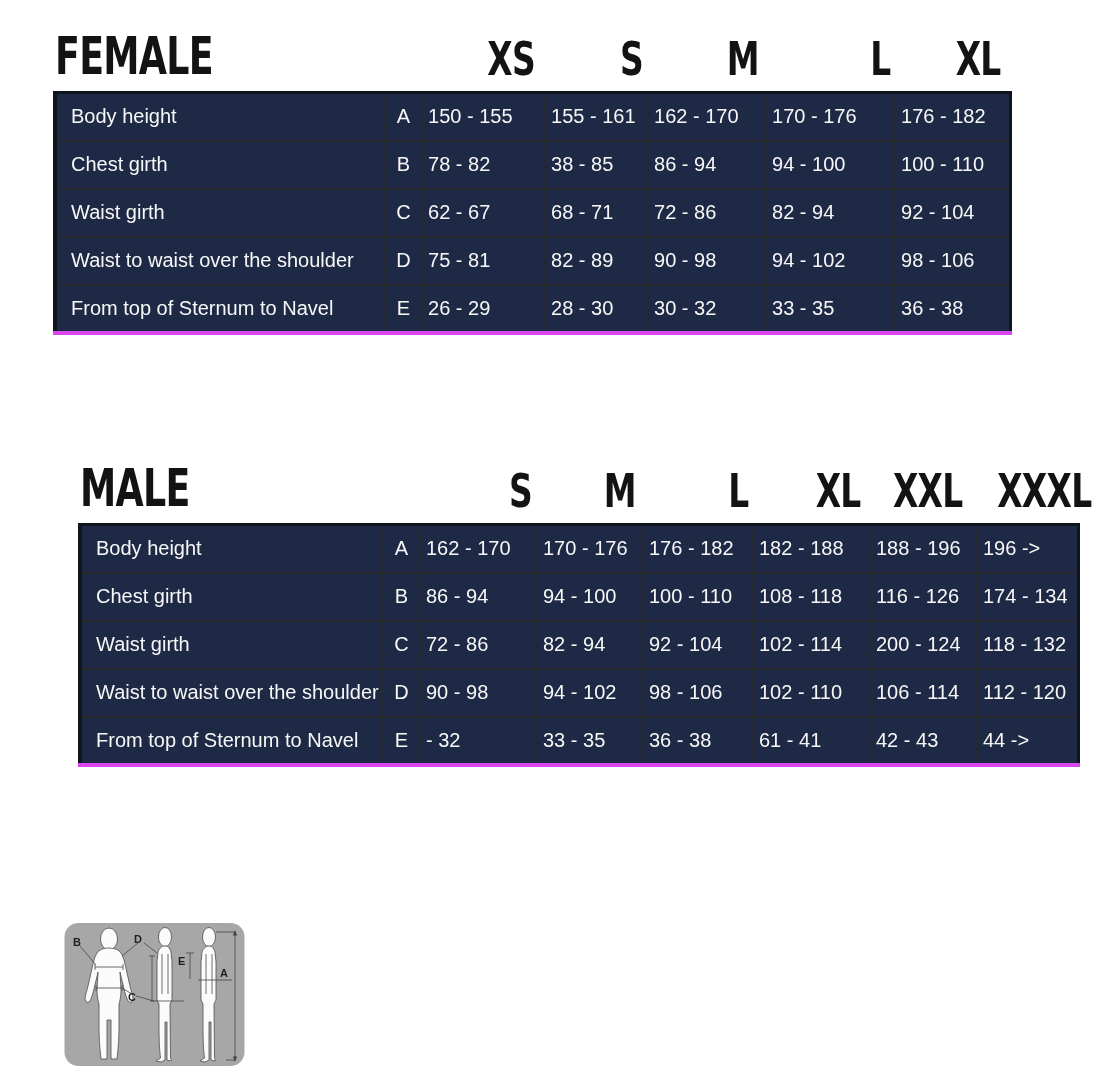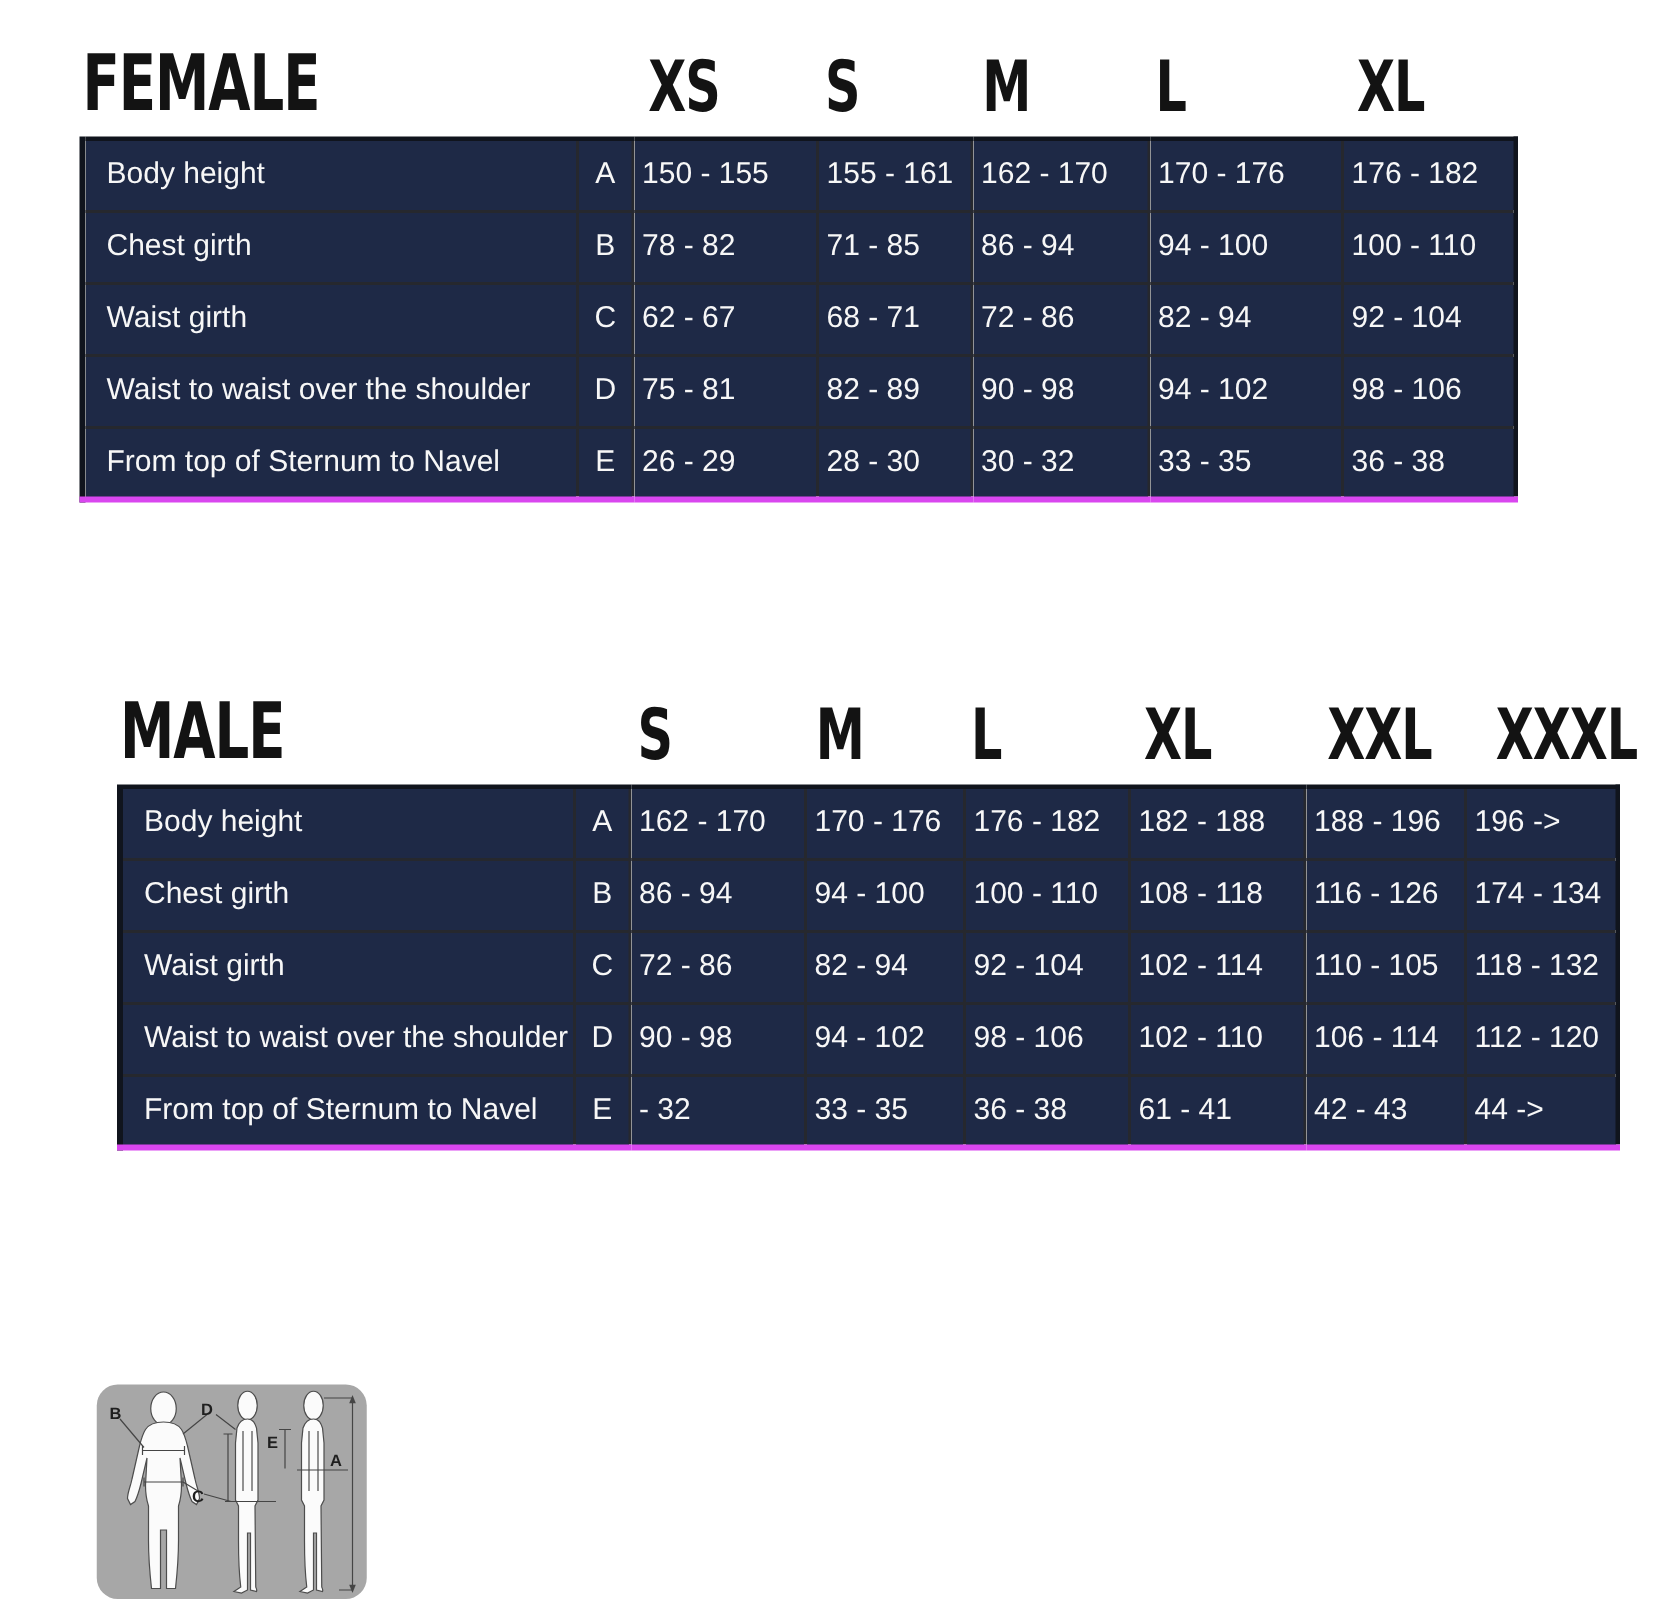--- a/index.html
+++ b/index.html
@@ -17,21 +17,21 @@
   table { border-collapse:collapse; table-layout:fixed; }
   #female-table { width:955px; }
   #male-table   { width:998px; }
 
   thead th {
     border:none; background:transparent;
     vertical-align:bottom; padding:0 0 9px 0;
     height:49px; color:#131313; overflow:visible; white-space:nowrap;
   }
   .title-th { text-align:left; }
-  .size-th  { text-align:left; }
+  .size-th  { text-align:right; }
   .cond {
     display:inline-block;
     font-family:"DejaVu Sans", sans-serif;
     font-weight:bold;
     letter-spacing:-1px;
   }
   .title-text { font-size:52px; transform:scaleX(0.70); transform-origin:left bottom; line-height:1; }
   .size-text  { font-size:47px; transform:scaleX(0.70); transform-origin:center bottom; line-height:1; }
 
   tbody tr { height:48px; }
@@ -90,21 +90,21 @@
         <td class="val">150 - 155</td>
         <td class="val">155 - 161</td>
         <td class="val">162 - 170</td>
         <td class="val">170 - 176</td>
         <td class="val">176 - 182</td>
       </tr>
       <tr>
         <td class="label">Chest girth</td>
         <td class="key">B</td>
         <td class="val">78 - 82</td>
-        <td class="val">71 - 85</td>
+        <td class="val">38 - 85</td>
         <td class="val">86 - 94</td>
         <td class="val">94 - 100</td>
         <td class="val">100 - 110</td>
       </tr>
       <tr>
         <td class="label">Waist girth</td>
         <td class="key">C</td>
         <td class="val">62 - 67</td>
         <td class="val">68 - 71</td>
         <td class="val">72 - 86</td>
@@ -177,21 +177,21 @@
         <td class="val">116 - 126</td>
         <td class="val">174 - 134</td>
       </tr>
       <tr>
         <td class="label">Waist girth</td>
         <td class="key">C</td>
         <td class="val">72 - 86</td>
         <td class="val">82 - 94</td>
         <td class="val">92 - 104</td>
         <td class="val">102 - 114</td>
-        <td class="val">110 - 105</td>
+        <td class="val">200 - 124</td>
         <td class="val">118 - 132</td>
       </tr>
       <tr>
         <td class="label">Waist to waist over the shoulder</td>
         <td class="key">D</td>
         <td class="val">90 - 98</td>
         <td class="val">94 - 102</td>
         <td class="val">98 - 106</td>
         <td class="val">102 - 110</td>
         <td class="val">106 - 114</td>

